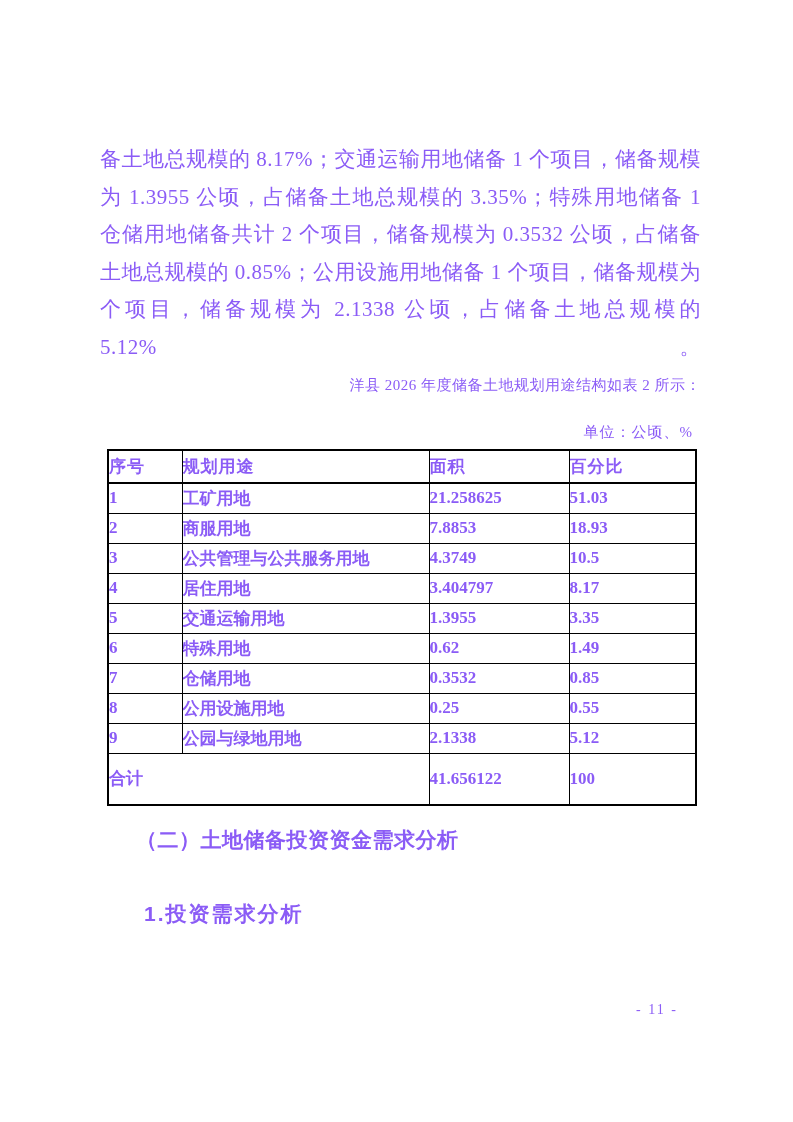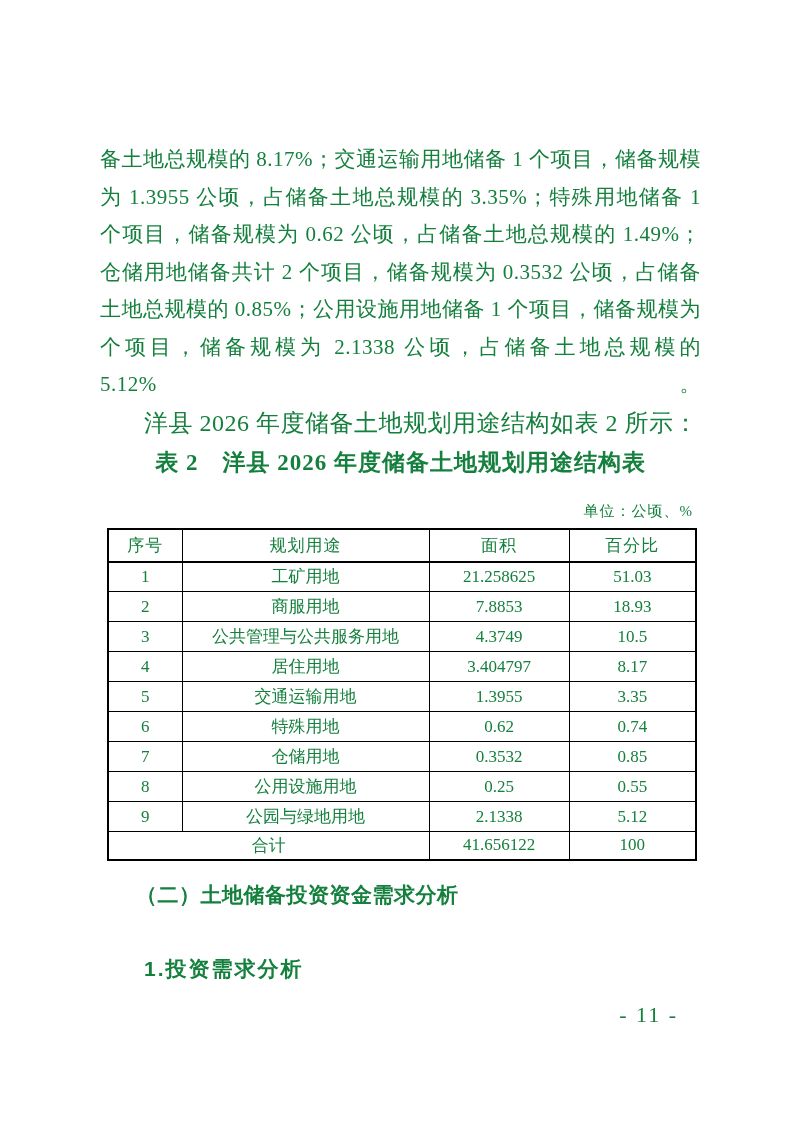--- a/index.html
+++ b/index.html
@@ -3,42 +3,43 @@
 <meta charset="utf-8">
 <style>
   * { margin: 0; padding: 0; box-sizing: border-box; }
   html, body { background: #e8e8e8; }
   .page {
     position: relative;
     width: 793px;
     height: 1122px;
     margin: 0 auto;
     background: #ffffff;
-    color: #15803d;
+    color: #8b5cf6;
     font-family: "Liberation Serif", "DejaVu Serif", serif;
     overflow: hidden;
   }
   .content {
     position: absolute;
     left: 100px;
     top: 141px;
     width: 601px;
   }
   .para .line {
     font-size: 21px;
     line-height: 37.5px;
     text-align: justify;
     text-align-last: justify;
     letter-spacing: 0.5px;
   }
   .closing-line {
-    font-size: 24px;
+    font-size: 15px;
     line-height: 38px;
     padding-left: 44px;
     letter-spacing: 0.5px;
+    text-align: right;
   }
   .table-title {
     font-size: 23px;
     font-weight: bold;
     text-align: center;
     line-height: 40px;
     margin-top: 1px;
     letter-spacing: 1px;
   }
   .unit-note {
@@ -53,30 +54,30 @@
     border-collapse: collapse;
     table-layout: fixed;
     width: 588px;
     margin-left: 7px;
     margin-top: 7px;
     border: 2px solid #000;
   }
   table.structure th,
   table.structure td {
     border: 1px solid #000;
-    text-align: center;
+    text-align: left;
     vertical-align: middle;
     font-size: 17px;
-    font-weight: normal;
+    font-weight: bold;
     padding: 0;
     overflow: hidden;
   }
   table.structure thead th { height: 33px; border-bottom: 2px solid #000; letter-spacing: 1px; }
   table.structure tbody td { height: 30px; }
-  table.structure tr.total-row td { height: 28px; }
+  table.structure tr.total-row td { height: 52px; }
   .heading2 {
     font-size: 21px;
     font-weight: bold;
     line-height: 37px;
     margin-top: 16px;
     padding-left: 36px;
     letter-spacing: 0.5px;
   }
   .heading3 {
     font-size: 21px;
@@ -90,46 +91,44 @@
   .body-line {
     font-size: 21px;
     line-height: 37px;
     padding-left: 44px;
     text-align: justify;
     text-align-last: justify;
   }
   .page-number {
     position: absolute;
     top: 1002px;
-    left: 608px;
+    left: 636px;
     width: 70px;
-    font-size: 22px;
+    font-size: 14px;
     letter-spacing: 2px;
-    text-align: right;
+    text-align: left;
     white-space: nowrap;
   }
 </style>
 </head>
 <body>
 
 <div class="page">
   <div class="content">
 
     <div class="para">
       <div class="line">备土地总规模的 8.17%；交通运输用地储备 1 个项目，储备规模</div>
       <div class="line">为 1.3955 公顷，占储备土地总规模的 3.35%；特殊用地储备 1</div>
-      <div class="line">个项目，储备规模为 0.62 公顷，占储备土地总规模的 1.49%；</div>
       <div class="line">仓储用地储备共计 2 个项目，储备规模为 0.3532 公顷，占储备</div>
       <div class="line">土地总规模的 0.85%；公用设施用地储备 1 个项目，储备规模为</div>
       <div class="line">个项目，储备规模为 2.1338 公顷，占储备土地总规模的 5.12%。</div>
     </div>
 
     <div class="closing-line">洋县 2026 年度储备土地规划用途结构如表 2 所示：</div>
 
-    <div class="table-title">表 2　洋县 2026 年度储备土地规划用途结构表</div>
 
     <div class="unit-note">单位：公顷、%</div>
 
     <table class="structure">
       <colgroup>
         <col style="width:74px">
         <col style="width:247px">
         <col style="width:140px">
         <col style="width:127px">
       </colgroup>
@@ -169,21 +168,21 @@
           <tr>
             <td>5</td>
             <td>交通运输用地</td>
             <td>1.3955</td>
             <td>3.35</td>
           </tr>
           <tr>
             <td>6</td>
             <td>特殊用地</td>
             <td>0.62</td>
-            <td>0.74</td>
+            <td>1.49</td>
           </tr>
           <tr>
             <td>7</td>
             <td>仓储用地</td>
             <td>0.3532</td>
             <td>0.85</td>
           </tr>
           <tr>
             <td>8</td>
             <td>公用设施用地</td>

